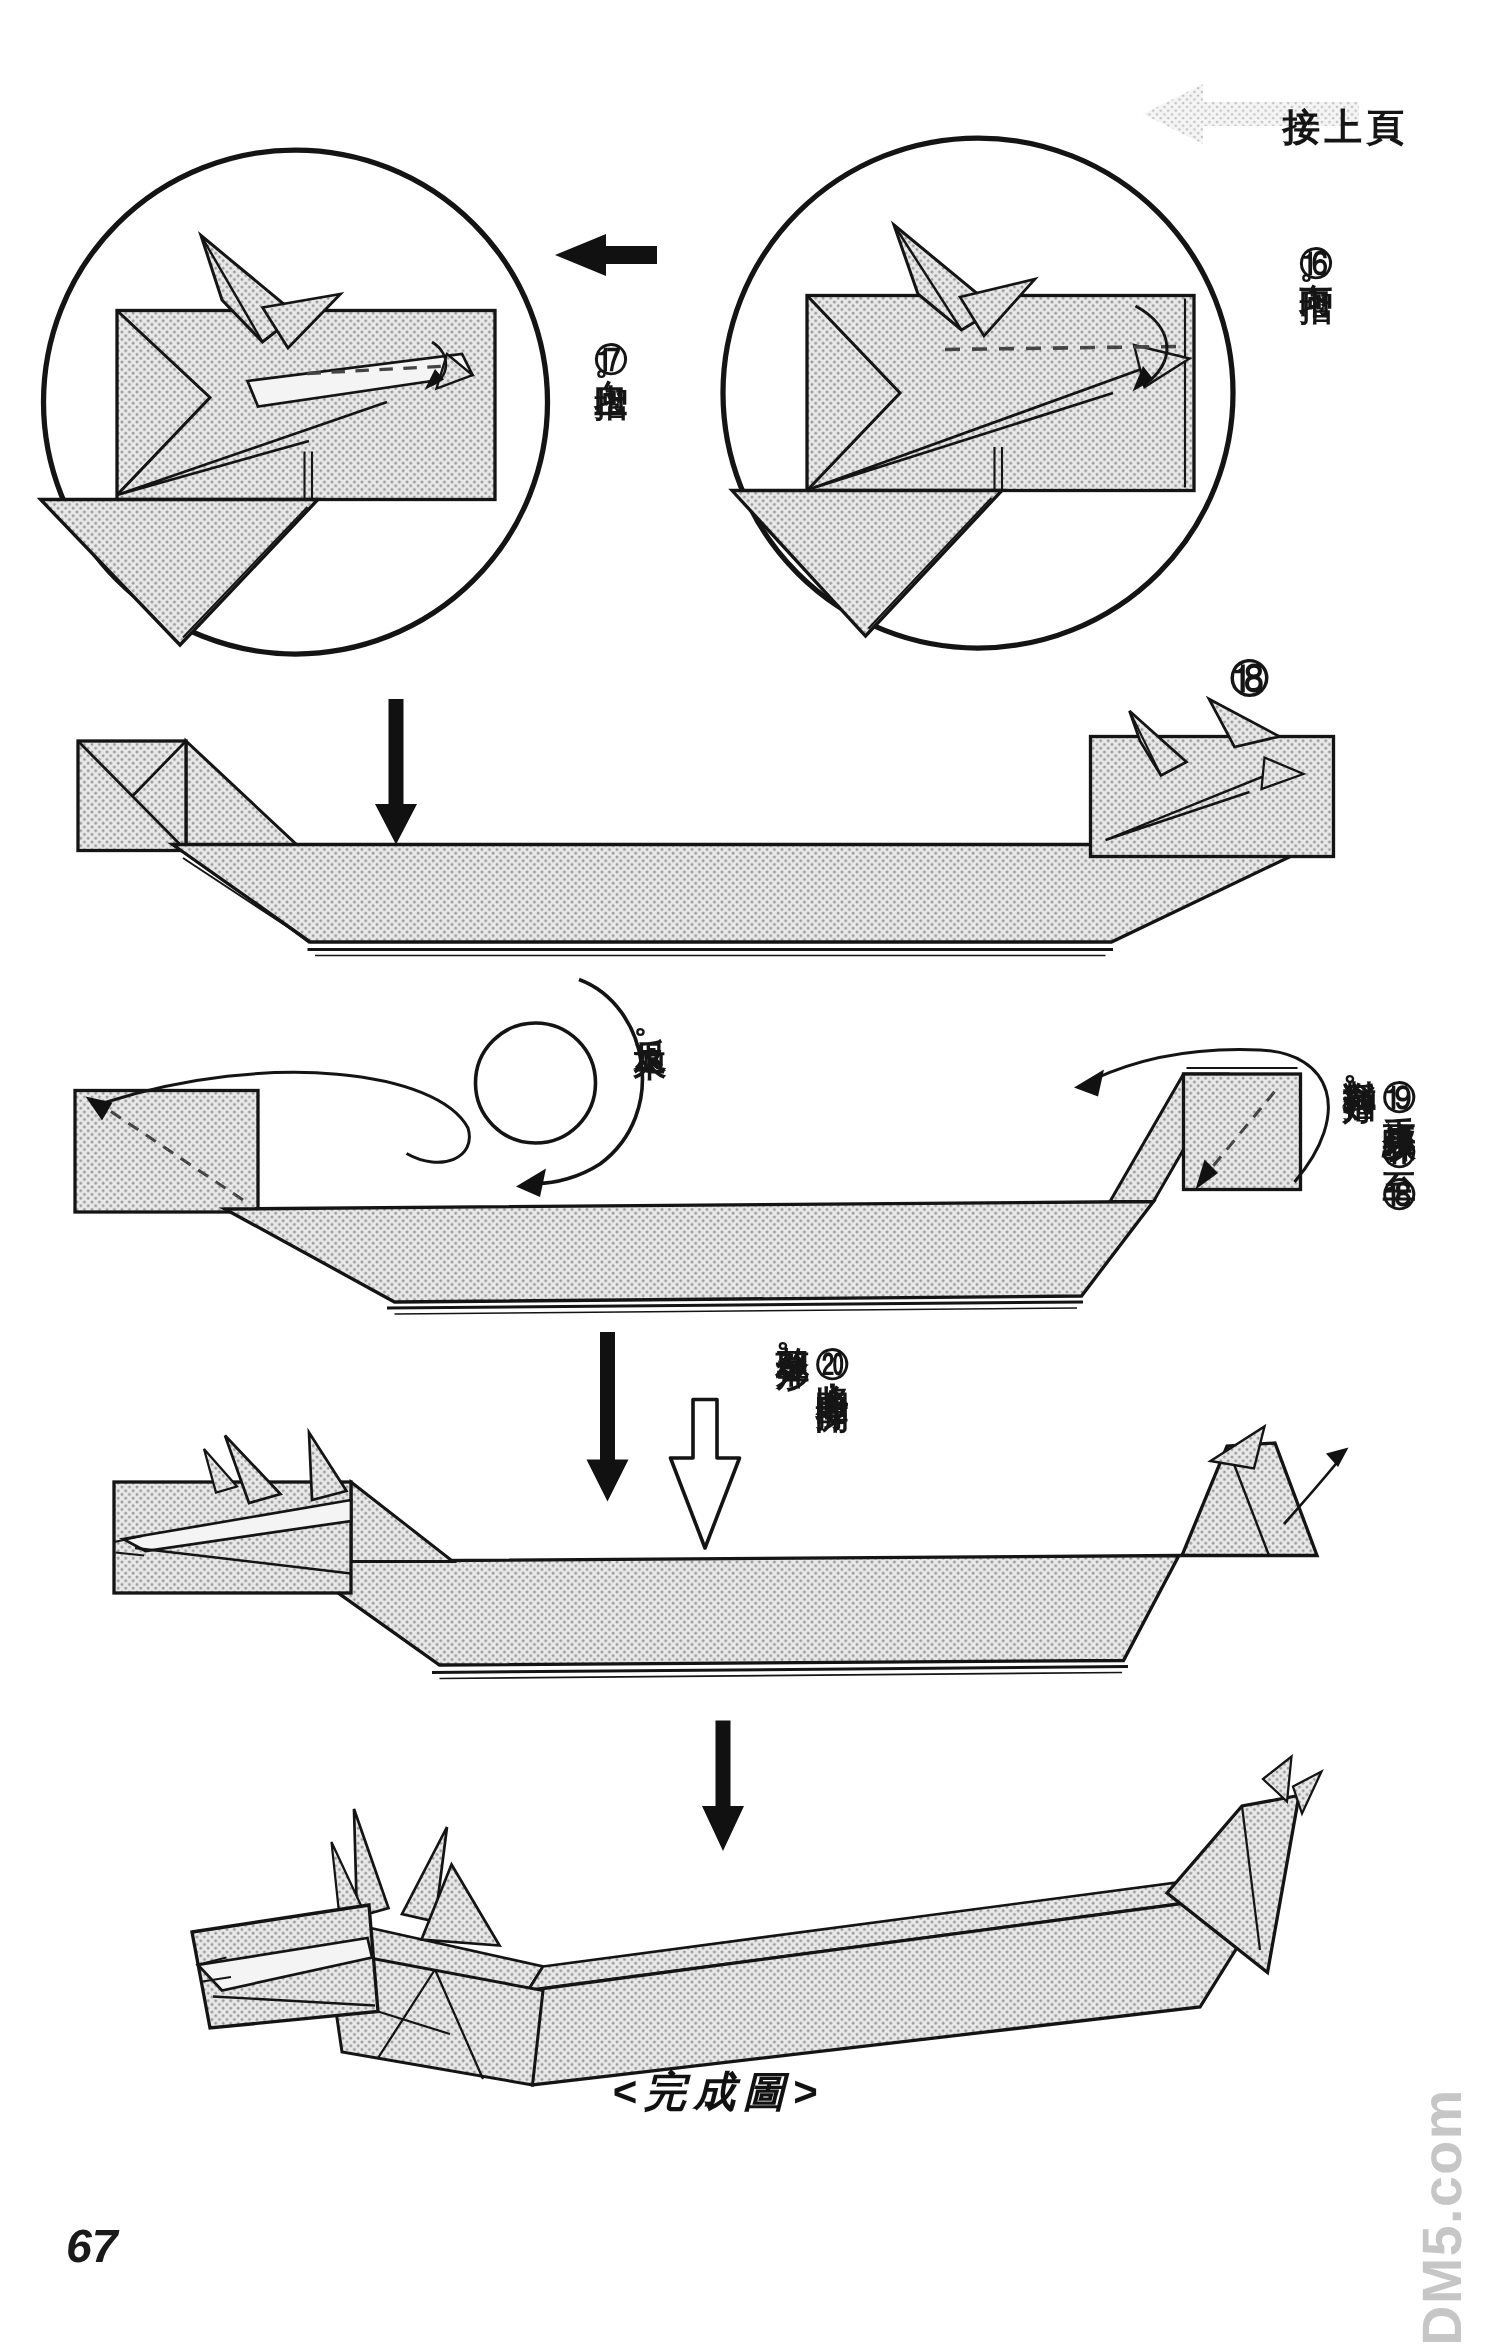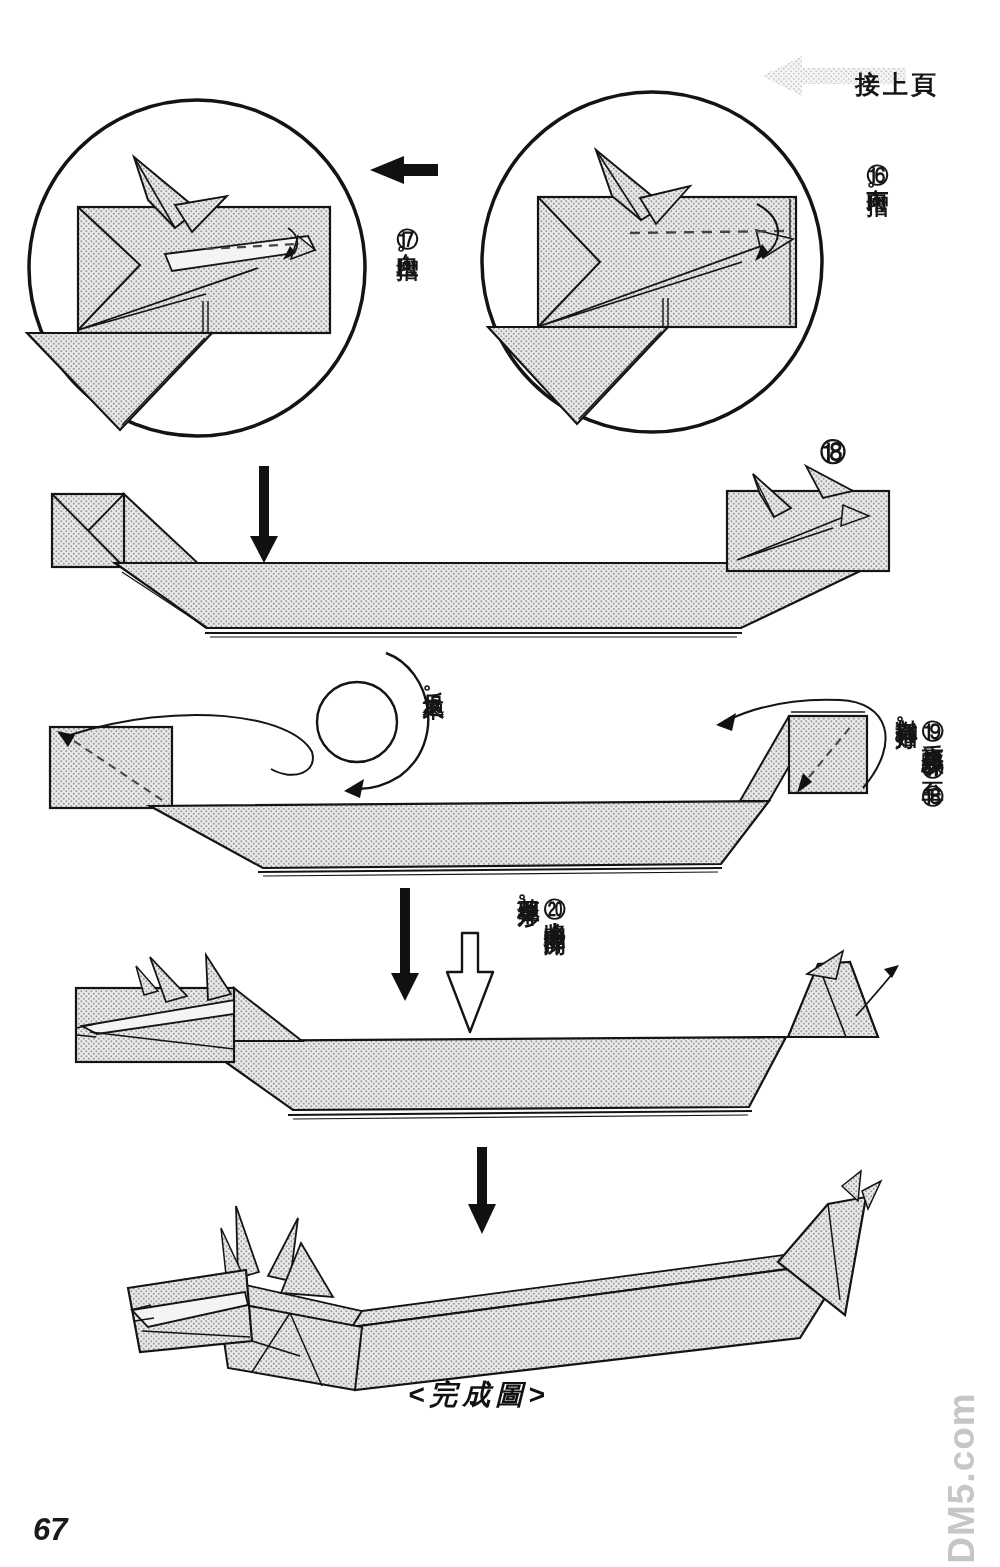--- a/index.html
+++ b/index.html
@@ -192,17 +192,17 @@
 <div class="vtext" style="left:420px;top:674px;">反過來。</div>
 
 <div class="vtext" style="left:893px;top:702px;height:210px;">⑲重複步驟⑪至⑱
 對稱摺好。</div>
 
 <div class="vtext" style="left:515px;top:880px;height:185px;">⑳將中間撐開，
 整理外形。</div>
 
 <div class="caption" style="left:408px;top:1376px;font-style:italic;">&lt;完成圖&gt;</div>
 
-<div class="pagenum" style="left:33px;top:1480px;margin-top:32px;">67</div>
+<div class="pagenum" style="left:44px;top:1480px;">67</div>
 
 <div class="watermark">DM5.com</div>
 
 </div>
 
 </body></html>

